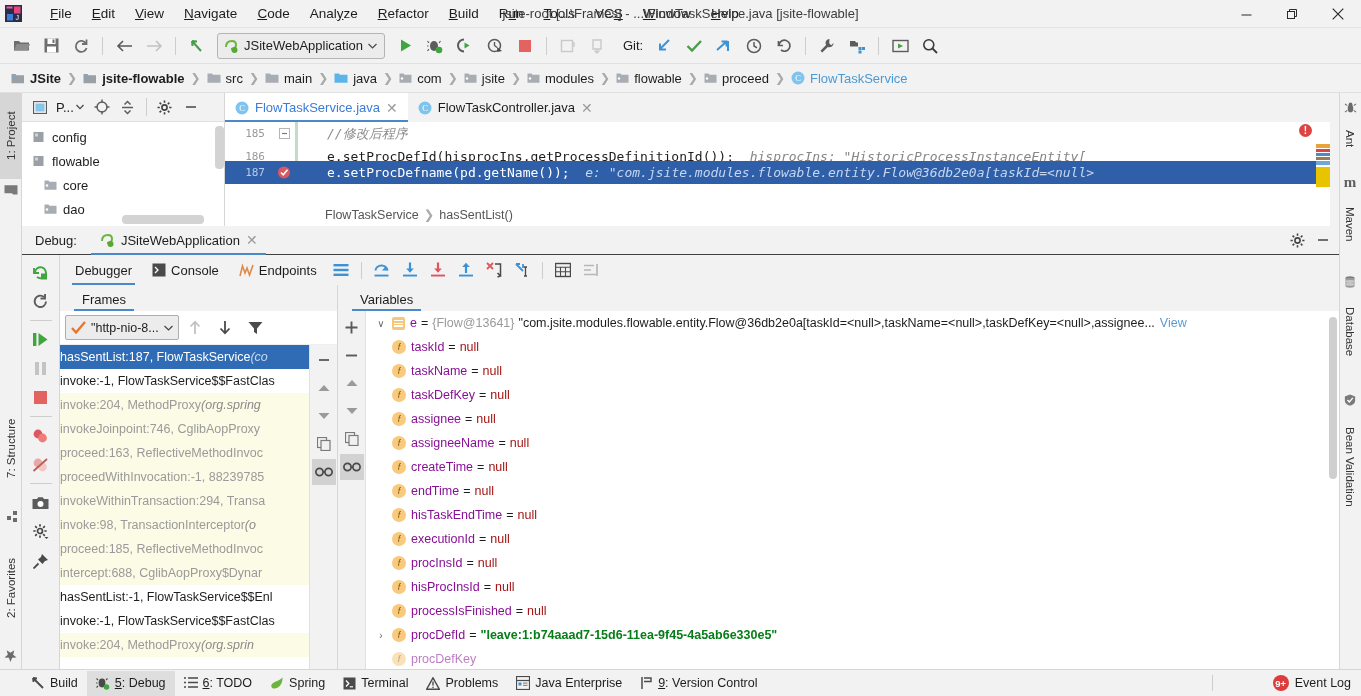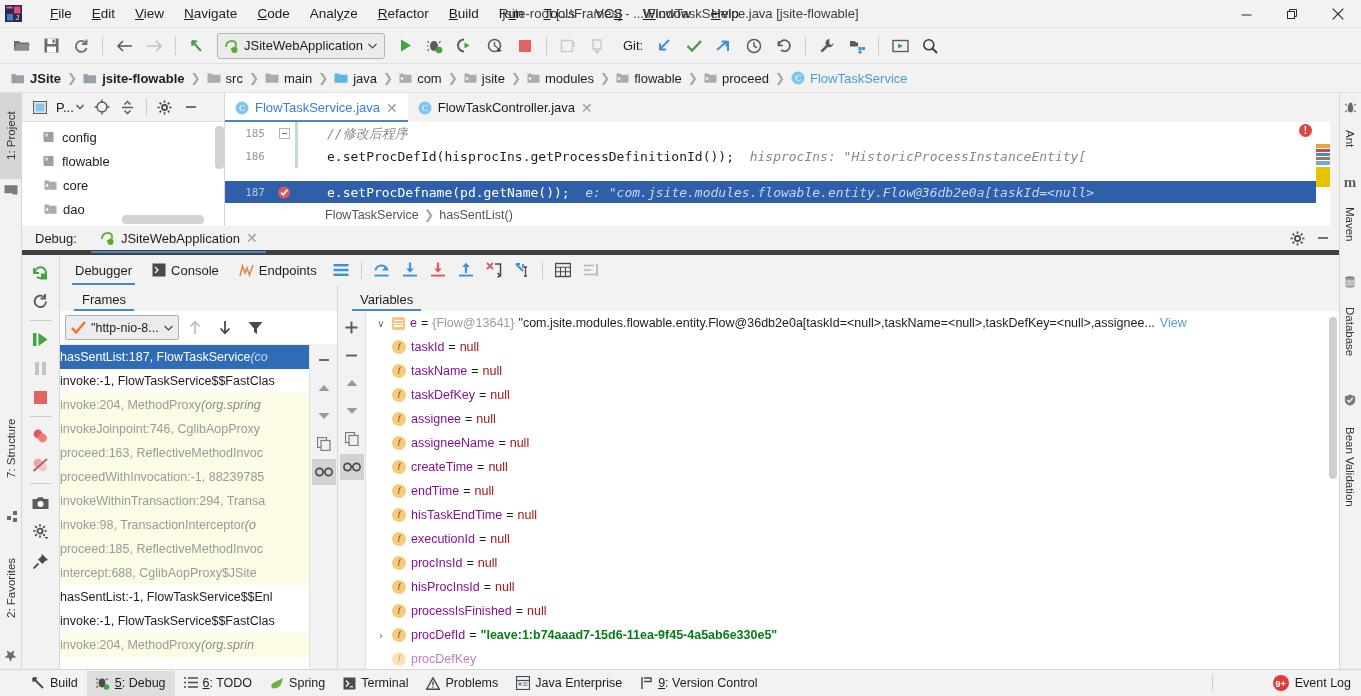--- a/index.html
+++ b/index.html
@@ -99,21 +99,21 @@
     position: absolute; top: 93px; left: 22px; width: 203px; height: 133px;
     background: #fff; border-right: 1px solid #d6d6d6;
   }
   .pp-header {
     height: 29px; background: #f2f2f2; display: flex; align-items: center;
     padding-left: 6px; gap: 2px; border-bottom: 1px solid #e0e0e0;
   }
   .pp-btn { width: 24px; height: 22px; display: flex; align-items: center; justify-content: center; }
   .pp-title { font-size: 13px; color: #1d1d1d; margin-left: 2px; }
   .tree { padding-top: 3px; font-size: 13px; }
-  .tree-row { display: flex; align-items: center; gap: 6px; height: 24px; padding-left: 21px; }
+  .tree-row { display: flex; align-items: center; gap: 6px; height: 24px; padding-left: 11px; }
   .tree-row.ind { padding-left: 22px; }
   .pp-scroll {
     position: absolute; right: 0; top: 33px; width: 9px; height: 43px;
     background: #d3d3d3; border-radius: 4px;
   }
   .pp-hscroll {
     position: absolute; left: 100px; bottom: 2px; width: 82px; height: 9px;
     background: #d3d3d3; border-radius: 4px;
   }
 
@@ -172,21 +172,21 @@
   .marker-strip { position: absolute; right: 0; top: 0; width: 14px; bottom: 23px; background: #fff; }
   .mk { position: absolute; right: 0; width: 14px; }
 
   
   .debug-win {
     position: absolute; top: 226px; left: 22px; right: 22px; bottom: 27px;
     background: #f2f2f2;
   }
   .debug-header {
     height: 29px; display: flex; align-items: center; position: relative;
-    border-bottom: 5px solid #404040; background: #f2f2f2;
+    border-bottom: 1px solid #404040; background: #f2f2f2;
   }
   .debug-label { font-size: 13px; color: #1d1d1d; padding-left: 13px; }
   .debug-tab {
     display: flex; align-items: center; gap: 6px; height: 29px; padding: 0 8px;
     margin-left: 14px; font-size: 13px; position: relative;
   }
   .debug-tab::after {
     content: ''; position: absolute; left: 0; right: 0; bottom: 0; height: 2px; background: #4a88c7;
   }
   .debug-tab .x { color: #9a9a9a; font-size: 14px; line-height: 10px; }
@@ -768,21 +768,21 @@
       <div class="line-mark-185" style="top:0;"></div>
 
       <div class="codeline" style="top:23px;">
         <span class="lnum">186</span>
         <span class="fold"></span>
         <span class="bpmark"></span>
         <span class="ctext"><span>e.setProcDefId(hisprocIns.getProcessDefinitionId());</span>&nbsp;&nbsp;<span class="inline-hint">hisprocIns:  "HistoricProcessInstanceEntity[</span></span>
       </div>
       <div class="line-mark-185" style="top:23px;"></div>
 
-      <div class="codeline sel-row" style="top:39px;margin-top:20px;">
+      <div class="codeline sel-row" style="top:39px;">
         <span class="lnum">187</span>
         <span class="fold">
           <svg width="15" height="15" viewBox="0 0 15 15">
               <circle cx="7" cy="7.5" r="6" fill="#db5860"></circle>
               <path d="M4 7.5 L6.2 9.8 L10.5 4.8" stroke="#fff" stroke-width="1.6" fill="none"></path>
             </svg>
         </span>
         <span class="bpmark"></span>
         <span class="ctext"><span>e.setProcDefname(pd.getName());</span>&nbsp;&nbsp;<span class="inline-hint">e:  "com.jsite.modules.flowable.entity.Flow@36db2e0a[taskId=&lt;null&gt;</span></span>
       </div>
@@ -1048,21 +1048,21 @@
                 </div>
               <div class="frame-row lib">
                   <span>invoke:98, TransactionInterceptor </span>
                   <span class="pkg">(o</span>
                 </div>
               <div class="frame-row lib">
                   <span>proceed:185, ReflectiveMethodInvoc</span>
                   <span class="pkg"></span>
                 </div>
               <div class="frame-row lib">
-                  <span>intercept:688, CglibAopProxy$JSite</span>
+                  <span>intercept:688, CglibAopProxy$Dynar</span>
                   <span class="pkg"></span>
                 </div>
               <div class="frame-row">
                   <span>hasSentList:-1, FlowTaskService$$Enl</span>
                   <span class="pkg"></span>
                 </div>
               <div class="frame-row">
                   <span>invoke:-1, FlowTaskService$$FastClas</span>
                   <span class="pkg"></span>
                 </div>

